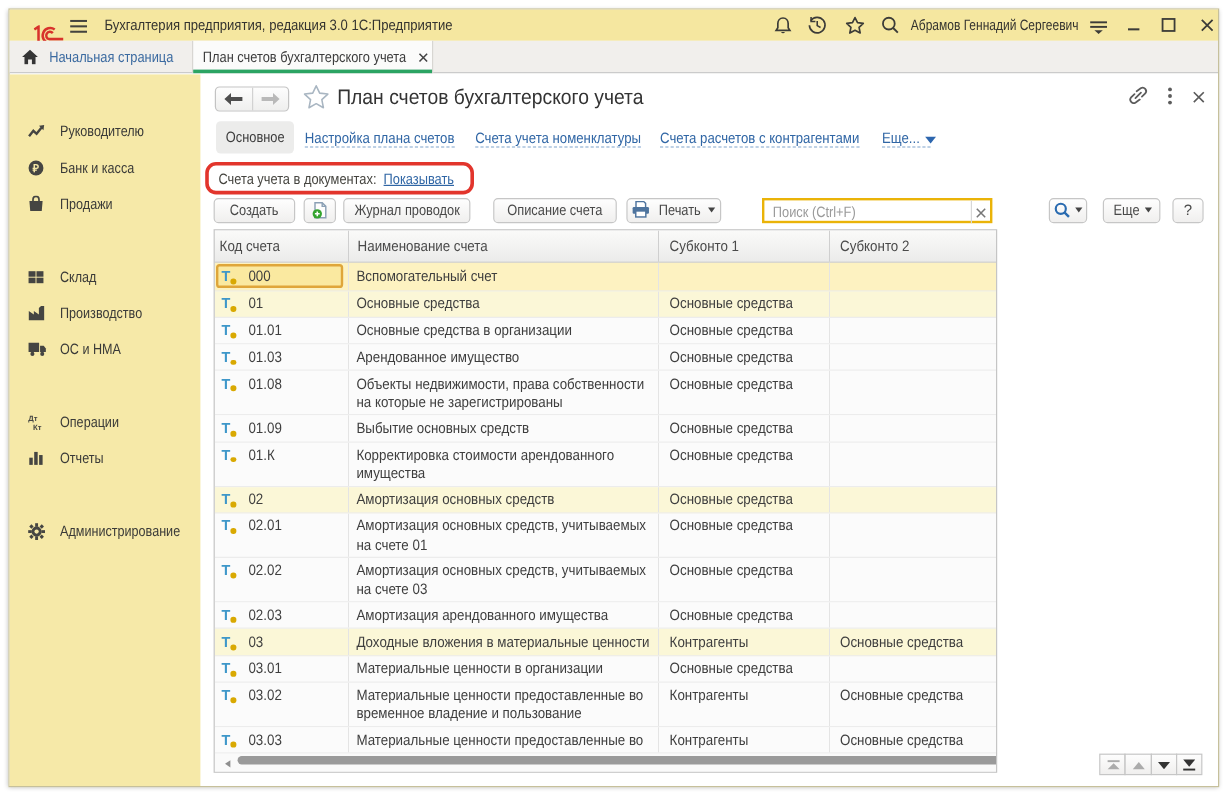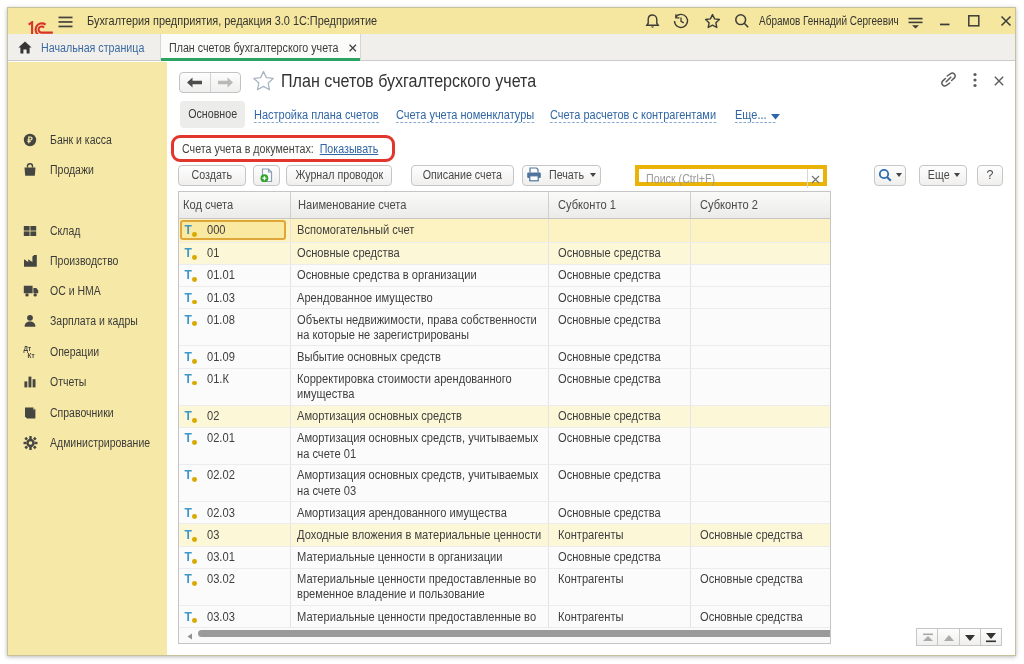--- a/index.html
+++ b/index.html
@@ -95,20 +95,27 @@
     <div class="tabtxt abs" style="left:33px;top:6.5px;color:#3b6aa0">Начальная страница</div>
     <div id="activetab">
       <div class="tabtxt abs" style="left:8px;top:6.5px;color:#3c3c3c">План счетов бухгалтерского учета</div>
       <svg class="abs" style="left:187px;top:8.5px" width="9.5" height="10" viewBox="0 0 11 11">
           <path d="M1.8 1.8 L9.2 9.2 M9.2 1.8 L1.8 9.2" stroke="#444" stroke-width="1.5"></path>
         </svg>
       <div class="green"></div>
     </div>
   </div>
   <div id="sidebar">
+    <div class="sbitem" style="top:32.3px">
+        <svg width="15" height="14" viewBox="0 0 15 14">
+          <path d="M1.2 11.5 L4.8 7 L7.5 9.5 L11.5 4.5" fill="none" stroke="#454542" stroke-width="2"></path>
+          <path d="M9.5 2.8 L13.8 2.2 L13.2 6.6 Z" fill="#454542"></path>
+        </svg>
+        <span class="lbl">Руководителю</span>
+      </div>
     <div class="sbitem" style="top:62.6px">
         <svg width="14" height="14" viewBox="0 0 14 14">
           <circle cx="7" cy="7" r="6.2" fill="#454542"></circle>
           <text x="7" y="10.2" font-size="9" font-weight="bold" fill="#f6e9a8" text-anchor="middle" font-family="Liberation Sans">₽</text>
         </svg>
         <span class="lbl">Банк и касса</span>
       </div>
     <div class="sbitem" style="top:92.9px">
         <svg width="14" height="14" viewBox="0 0 14 14">
           <path d="M4.5 4.5 L4.5 3.2 A2.5 2.5 0 0 1 9.5 3.2 L9.5 4.5" fill="none" stroke="#454542" stroke-width="1.4"></path>
@@ -135,50 +142,36 @@
       </div>
     <div class="sbitem" style="top:214.1px">
         <svg width="16" height="13" viewBox="0 0 16 13">
           <path d="M0.8 1.2 L9.6 1.2 L9.6 8.8 L0.8 8.8 Z" fill="#454542"></path>
           <path d="M10.4 3.6 L13.4 3.6 L15.2 6 L15.2 8.8 L10.4 8.8 Z" fill="#454542"></path>
           <circle cx="4" cy="10.4" r="1.7" fill="#454542"></circle>
           <circle cx="12.2" cy="10.4" r="1.7" fill="#454542"></circle>
         </svg>
         <span class="lbl">ОС и НМА</span>
       </div>
-    <div class="sbitem" style="top:244.4px">
-        <svg width="14" height="14" viewBox="0 0 14 14">
-          <circle cx="7" cy="3.8" r="2.9" fill="#454542"></circle>
-          <path d="M1.6 12.8 C1.6 9.2 4 7.6 7 7.6 C10 7.6 12.4 9.2 12.4 12.8 Z" fill="#454542"></path>
-        </svg>
-        <span class="lbl">Зарплата и кадры</span>
-      </div>
     <div class="sbitem" style="top:274.7px">
         <svg width="15" height="15" viewBox="0 0 15 15">
           <text x="0.5" y="6.5" font-size="6.4" font-weight="bold" fill="#454542" font-family="Liberation Sans">Дт</text>
           <text x="4.5" y="13.7" font-size="6.4" font-weight="bold" fill="#454542" font-family="Liberation Sans">Кт</text>
         </svg>
         <span class="lbl">Операции</span>
       </div>
     <div class="sbitem" style="top:305px">
         <svg width="14" height="14" viewBox="0 0 14 14">
           <g fill="#454542">
             <rect x="1.4" y="6.4" width="2.9" height="6"></rect>
             <rect x="5.5" y="1.6" width="2.9" height="10.8"></rect>
             <rect x="9.6" y="4.2" width="2.9" height="8.2"></rect>
           </g>
         </svg>
         <span class="lbl">Отчеты</span>
-      </div>
-    <div class="sbitem" style="top:335.6px">
-        <svg width="14" height="14" viewBox="0 0 14 14">
-          <path d="M2 1.6 L10.4 1.6 L12.4 3.6 L12.4 12.6 L4 12.6 L2 10.6 Z" fill="#454542"></path>
-          <path d="M10.4 1.6 L12.4 3.6 L10.4 3.6 Z" fill="#f6e9a8"></path>
-        </svg>
-        <span class="lbl">Справочники</span>
       </div>
     <div class="sbitem" style="top:365.9px">
         <svg width="15" height="15" viewBox="0 0 15 15">
           <g fill="#454542">
             <circle cx="7.5" cy="7.5" r="4.2"></circle>
             <g>
               <rect x="6.3" y="0.5" width="2.4" height="3"></rect>
               <rect x="6.3" y="11.5" width="2.4" height="3"></rect>
               <rect x="0.5" y="6.3" width="3" height="2.4"></rect>
               <rect x="11.5" y="6.3" width="3" height="2.4"></rect>
@@ -240,21 +233,21 @@
           <circle cx="5.4" cy="10.2" r="3.9" fill="#33a42e"></circle>
           <path d="M5.4 8.2 L5.4 12.2 M3.4 10.2 L7.4 10.2" stroke="#fff" stroke-width="1.3"></path>
         </svg></div>
     <div class="btn" style="left:278px;top:156.5px;width:106px"><span class="bt">Журнал проводок</span></div>
     <div class="btn" style="left:403px;top:156.5px;width:103px"><span class="bt">Описание счета</span></div>
     <div class="btn" style="left:514px;top:156.5px;width:78.5px"><svg style="vertical-align:-3px" width="16" height="15" viewBox="0 0 16 15">
           <path d="M4 5.5 L4 1 L10.5 1 L12 2.5 L12 5.5" fill="#fff" stroke="#4e749e" stroke-width="1.2"></path>
           <rect x="1.2" y="5.5" width="13.6" height="5.6" rx="1" fill="#4e749e"></rect>
           <rect x="3.8" y="8.8" width="8.4" height="5" fill="#fff" stroke="#4e749e" stroke-width="1.2"></rect>
         </svg> <span class="bt">Печать</span> <span style="display:inline-block;width:0;height:0;border-left:3.5px solid transparent;border-right:3.5px solid transparent;border-top:4.5px solid #444;vertical-align:2px"></span></div>
-    <div class="abs" style="left:627px;top:157px;width:192px;height:21px;border:4px solid #eab308;background:#fff">
+    <div class="abs" style="left:627px;top:157px;width:192px;height:21px;border:2px solid #eab308;background:#fff">
       <div class="abs" style="left:7px;top:2.5px;font-size:12.5px;color:#9a9a9a;transform:scaleX(.855);transform-origin:0 0">Поиск (Ctrl+F)</div>
       <div class="abs" style="right:15px;top:0;width:1px;height:19px;background:#d7d7d7"></div>
       <svg class="abs" style="right:3px;top:6px" width="9" height="9" viewBox="0 0 9 9">
           <path d="M1 1 L8 8 M8 1 L1 8" stroke="#777" stroke-width="1.3"></path>
         </svg>
     </div>
     <div class="btn" style="left:866px;top:156.5px;width:32px"><svg style="vertical-align:-3px" width="14" height="14" viewBox="0 0 14 14">
           <circle cx="6" cy="6" r="4.2" fill="none" stroke="#2a6bb0" stroke-width="1.8"></circle>
           <path d="M9.2 9.2 L12.8 12.8" stroke="#2a6bb0" stroke-width="2"></path>
         </svg><span style="display:inline-block;width:0;height:0;border-left:3.5px solid transparent;border-right:3.5px solid transparent;border-top:4.5px solid #444;vertical-align:2px;margin-left:4px"></span></div>

